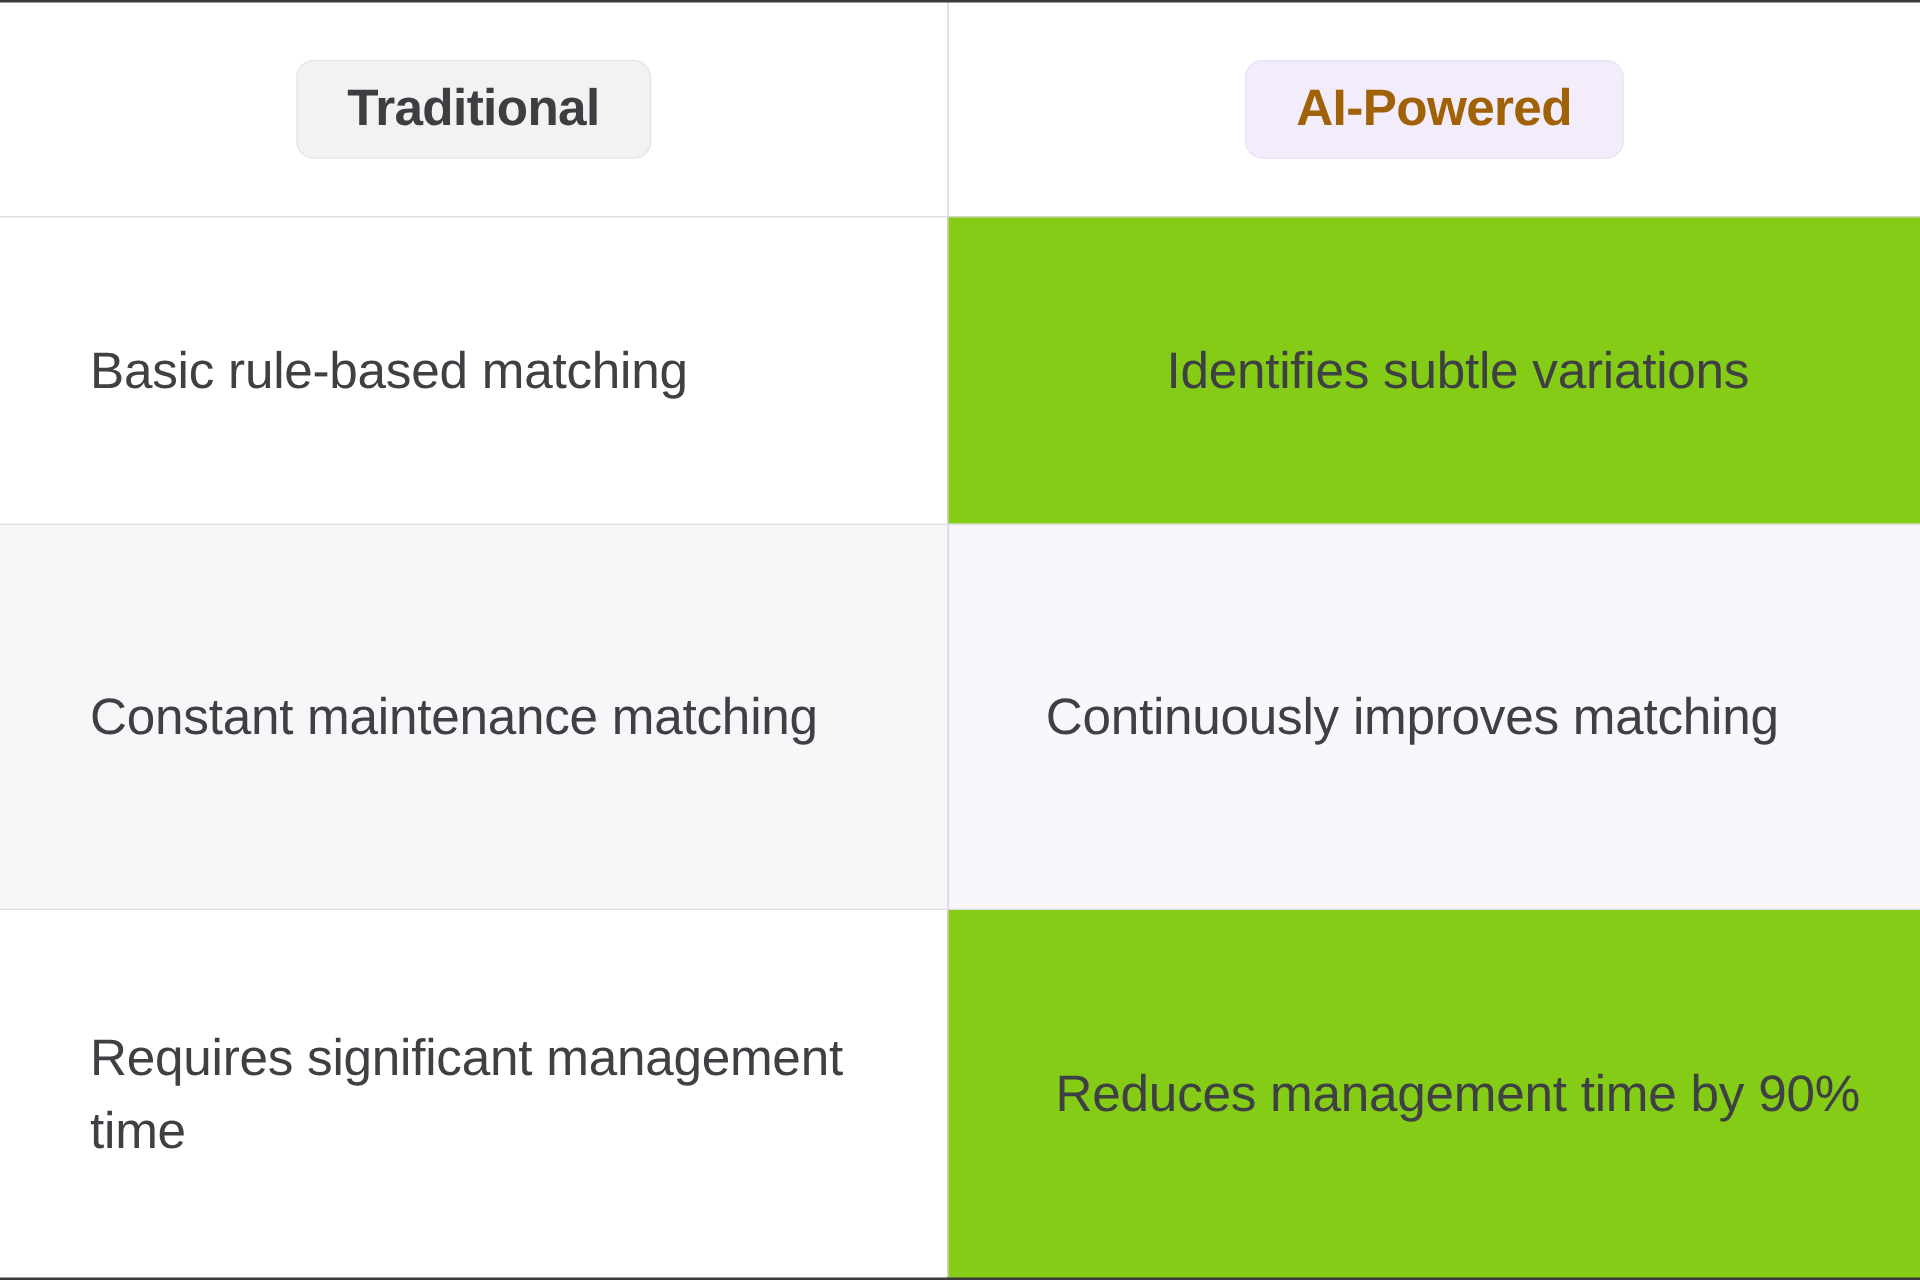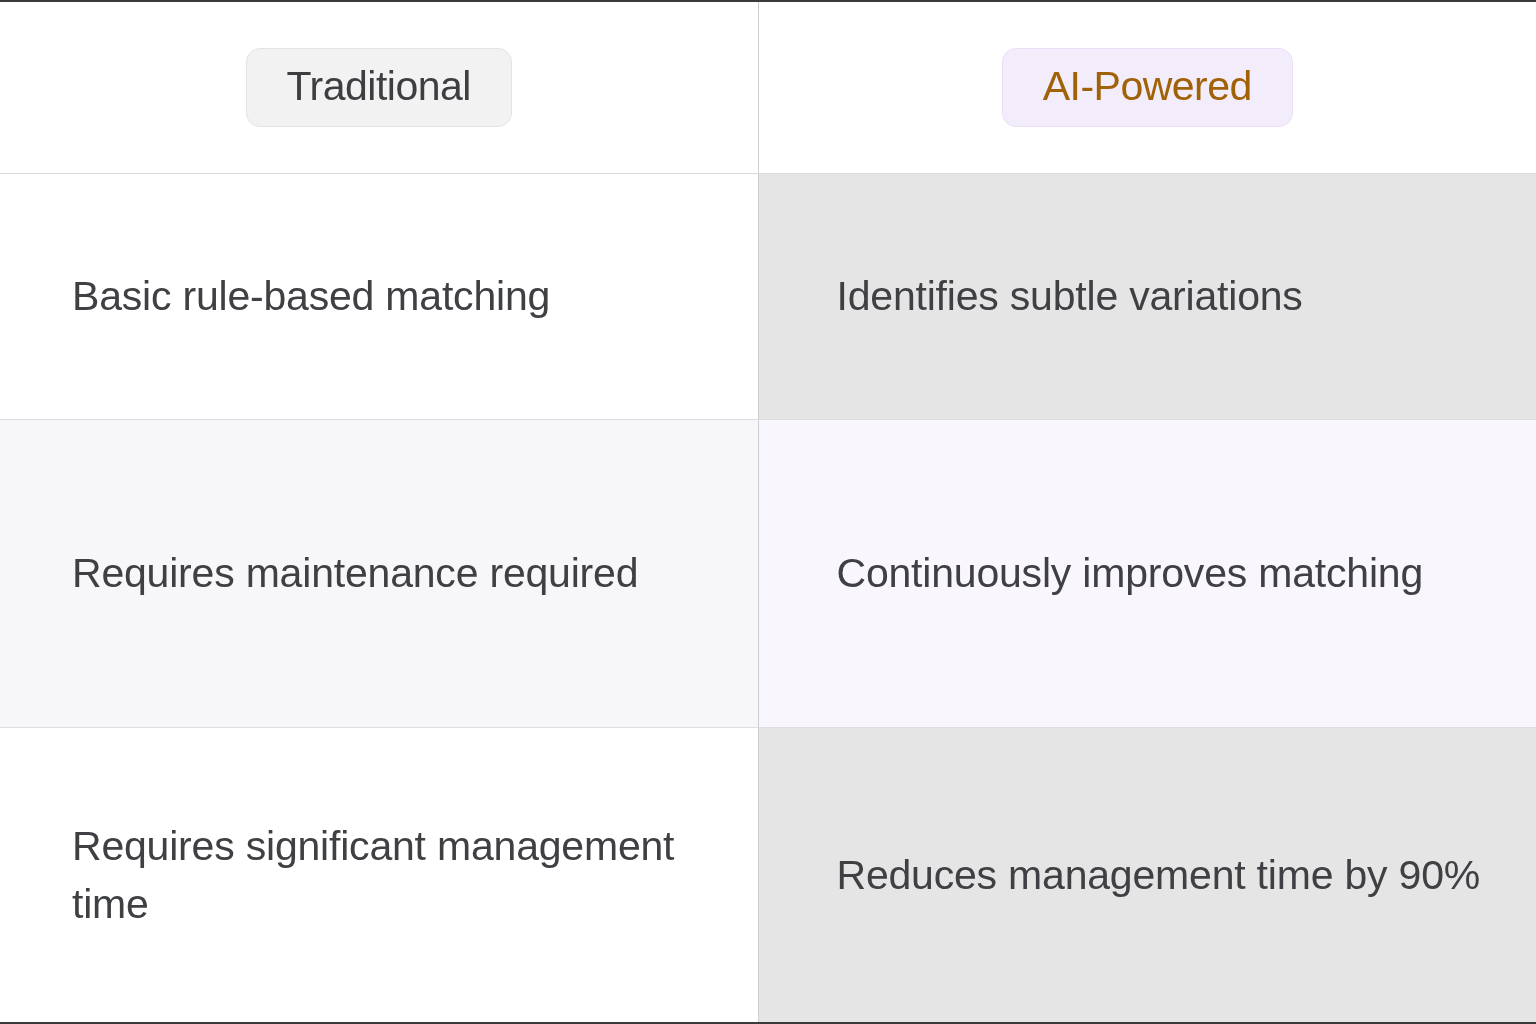--- a/index.html
+++ b/index.html
@@ -37,21 +37,21 @@
     vertical-align: middle;
     padding: 0;
   }
   .header-cell.cell-left  { border-right: 1px solid #cdcdd4; }
 
   .badge {
     display: inline-block;
     padding: 16px 40px 18px 40px;
     border-radius: 14px;
     font-size: 41px;
-    font-weight: normal;
+    font-weight: bold;
     letter-spacing: -0.5px;
     line-height: 1.05;
     white-space: nowrap;
   }
   .badge-traditional {
     background: #f2f2f3;
     border: 1px solid #e3e3e6;
     color: #3d3d42;
   }
   .badge-ai {
@@ -76,21 +76,21 @@
   .body-cell.cell-right {
     padding: 0 40px 0 78px;
   }
 
   .comparison-table tr.body-row:last-child .body-cell { border-bottom: none; }
 
   
   .row-odd  .cell-left  { background: #f7f7f9; }
   .row-even .cell-left  { background: #ffffff; }
   .row-odd  .cell-right { background: #faf6fd; }
-  .row-even .cell-right { background: #e5e5e5; }
+  .row-even .cell-right { background: #84cc16; text-align: center; }
 
   .row-h-two  { height: 226px; }
   .row-h-one  { height: 165px; margin-top: 20px; }
   .row-h-207  { height: 207px; }
   .row-h-last { height: 198px; padding-left: 12px; }
 </style>
 </head>
 <body>
 
 <table class="comparison-table">
@@ -111,21 +111,21 @@
   </thead>
 
   <tbody>
 
     <tr class="body-row row-even row-h-one">
       <td class="body-cell cell-left">Basic rule-based matching</td>
       <td class="body-cell cell-right">Identifies subtle variations</td>
     </tr>
 
     <tr class="body-row row-odd row-h-207">
-      <td class="body-cell cell-left">Requires maintenance required</td>
+      <td class="body-cell cell-left">Constant maintenance matching</td>
       <td class="body-cell cell-right">Continuously improves matching</td>
     </tr>
 
     <tr class="body-row row-even row-h-last">
       <td class="body-cell cell-left">Requires significant management time</td>
       <td class="body-cell cell-right">Reduces management time by 90%</td>
     </tr>
   </tbody>
 </table>
 

